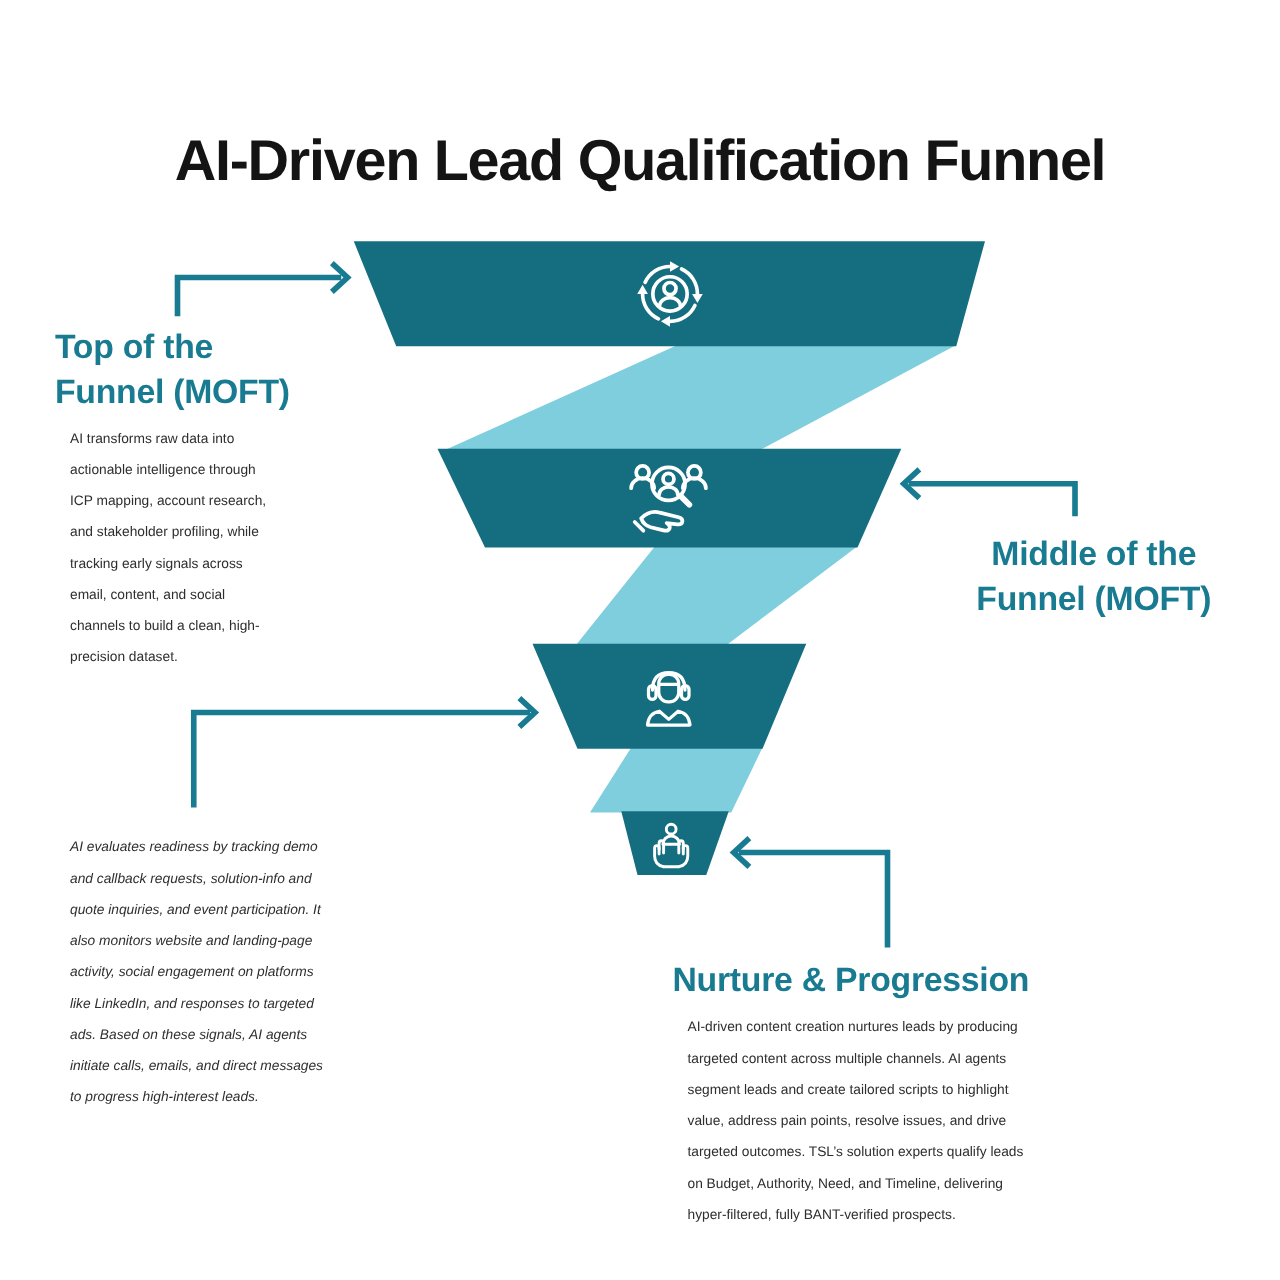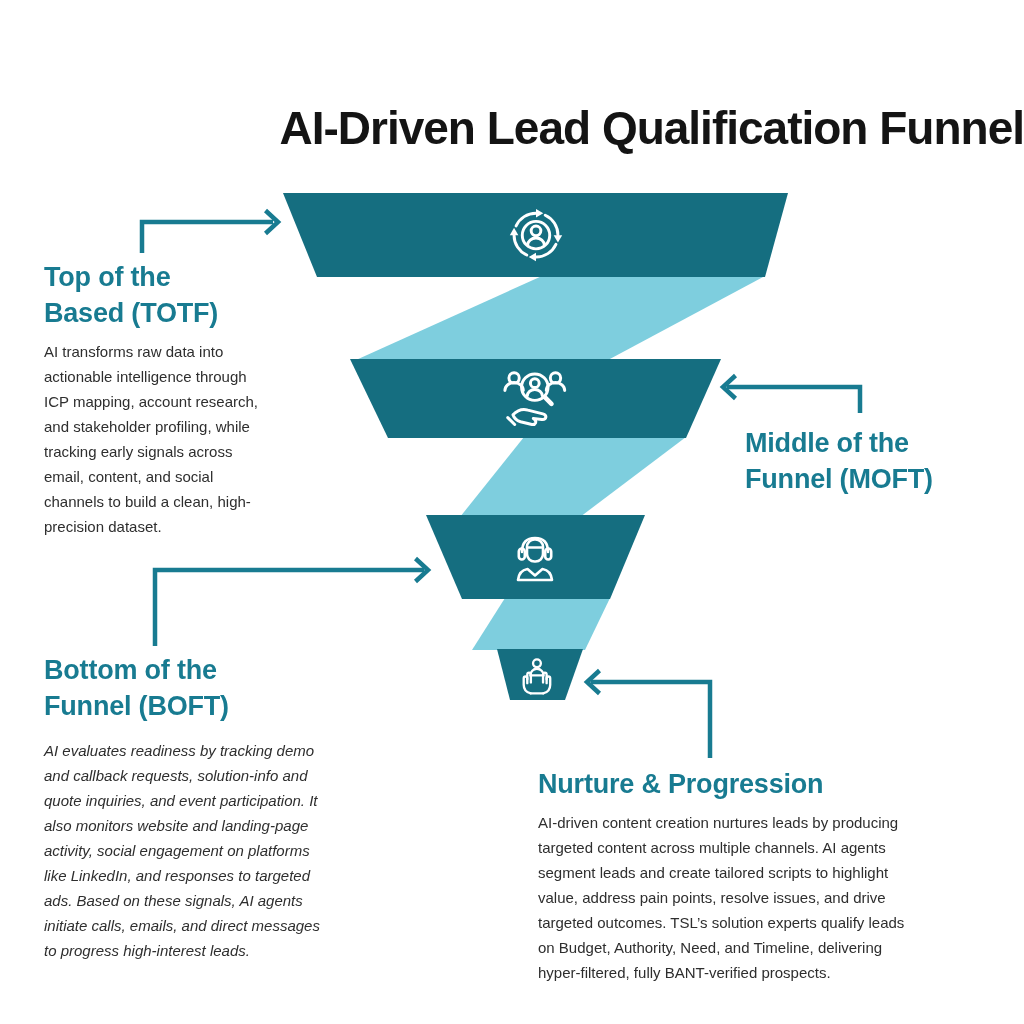--- a/index.html
+++ b/index.html
@@ -9,40 +9,40 @@
     --title-color:#141414;
     --body-color:#2e2e2e;
     --bg:#ffffff;
   }
   html,body{margin:0;padding:0;background:#e8e8e8;}
   .canvas{
     position:relative;width:1024px;height:1024px;background:var(--bg);
     overflow:hidden;font-family:"Liberation Sans", sans-serif;margin:0 auto;
   }
   .page-title{
-    position:absolute;left:0;top:70px;width:1024px;text-align:right;
+    position:absolute;left:0;top:70px;width:1024px;text-align:center;
     font-size:46px;font-weight:800;letter-spacing:-1px;color:var(--title-color);
   }
   .funnel-svg{position:absolute;left:0;top:0;width:1024px;height:1024px;}
   .band{fill:var(--funnel-light);}
   .level{fill:var(--funnel-dark);}
   .icon{stroke:#ffffff;fill:none;stroke-width:2.6;stroke-linecap:round;stroke-linejoin:round;}
   .icon .fillw{fill:#ffffff;stroke:none;}
   .connector{stroke:var(--accent-teal);stroke-width:4.5;fill:none;stroke-linejoin:miter;stroke-linecap:butt;}
   .section{position:absolute;}
   .sec-heading{
     margin:0;color:var(--accent-teal);font-size:27px;line-height:36px;
     font-weight:700;white-space:pre-line;letter-spacing:-0.2px;
   }
   .sec-body{
-    margin:8px 0 0 0;color:var(--body-color);font-size:15px;line-height:25px;
+    margin:8px 0 0 12px;color:var(--body-color);font-size:11px;line-height:25px;
     white-space:pre-line;
   }
   .sec-totf{left:44px;top:259px;width:320px;}
-  .sec-moft{left:745px;top:425px;width:260px;}
+  .sec-moft{left:745px;top:425px;width:260px;text-align:center;}
   .sec-boft{left:44px;top:652px;width:380px;}
   .sec-boft .sec-body{margin-top:14px;font-style:italic;}
   .sec-nurture{left:538px;top:766px;width:490px;}
 </style>
 </head>
 <body>
 
 <div class="canvas">
 
   <h1 class="page-title">AI-Driven Lead Qualification Funnel</h1>
@@ -126,39 +126,37 @@
       <path class="connector" d="M415.5,558.5 L428,570 L415.5,581.5"></path>
     </g>
     <g>
       <polyline class="connector" points="591,682 710,682 710,758"></polyline>
       <path class="connector" d="M599.5,670.5 L587,682 L599.5,693.5"></path>
     </g>
   </svg>
 
   <div class="section sec-totf">
     <h2 class="sec-heading">Top of the
-Based (TOTF)</h2>
+Funnel (MOFT)</h2>
     <p class="sec-body">AI transforms raw data into
 actionable intelligence through
 ICP mapping, account research,
 and stakeholder profiling, while
 tracking early signals across
 email, content, and social
 channels to build a clean, high-
 precision dataset.</p>
   </div>
 
   <div class="section sec-moft">
     <h2 class="sec-heading">Middle of the
 Funnel (MOFT)</h2>
   </div>
 
   <div class="section sec-boft">
-    <h2 class="sec-heading">Bottom of the
-Funnel (BOFT)</h2>
     <p class="sec-body">AI evaluates readiness by tracking demo
 and callback requests, solution-info and
 quote inquiries, and event participation. It
 also monitors website and landing-page
 activity, social engagement on platforms
 like LinkedIn, and responses to targeted
 ads. Based on these signals, AI agents
 initiate calls, emails, and direct messages
 to progress high-interest leads.</p>
   </div>

